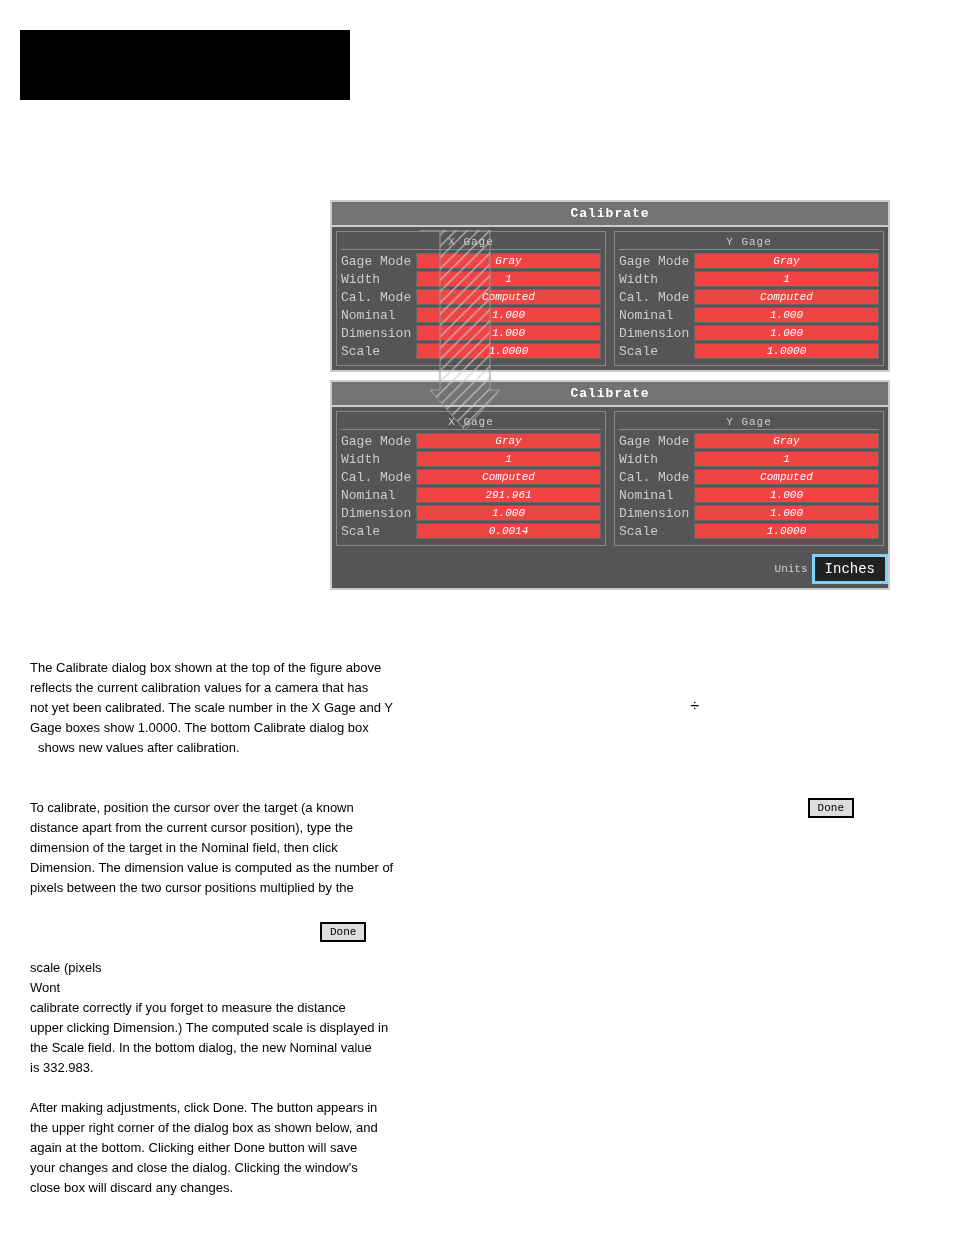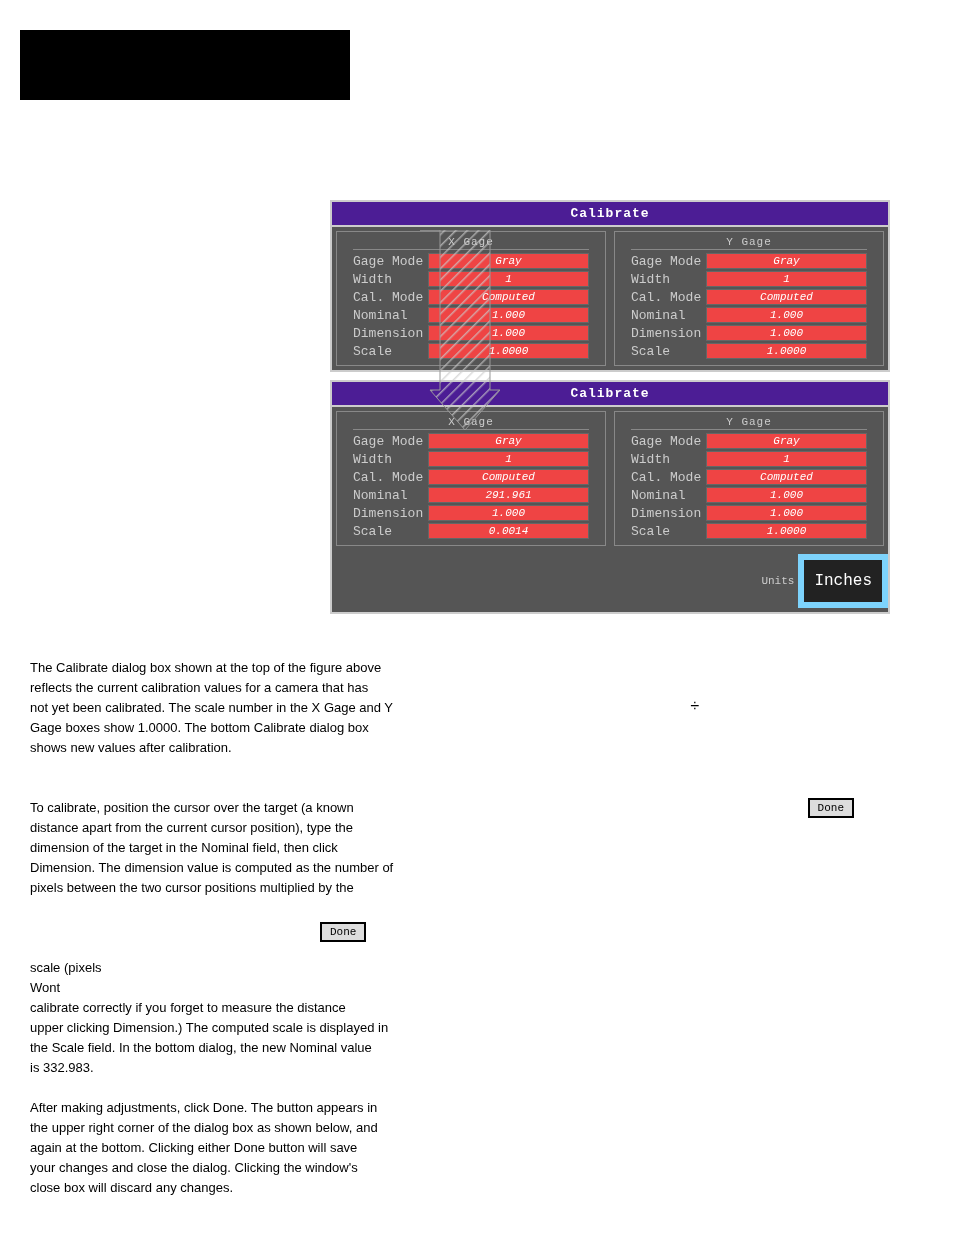--- a/index.html
+++ b/index.html
@@ -34,38 +34,38 @@
       background: #555555;
       border: 2px solid #cccccc;
       margin-bottom: 0;
     }
 
     .calibrate-panel + .calibrate-panel {
       margin-top: 4px;
     }
 
     .calibrate-title {
-      background: #4c1d95;
+      background: #737373;
       color: #ffffff;
       text-align: center;
       font-size: 13px;
       font-weight: bold;
       padding: 4px 0;
       letter-spacing: 1px;
       border-bottom: 2px solid #cccccc;
     }
 
     .gage-row {
       display: flex;
       flex-direction: row;
     }
 
     .gage-section {
       flex: 1;
-      padding: 4px 16px;
+      padding: 4px 4px;
       border: 1px solid #888888;
       margin: 4px;
     }
 
     .gage-header {
       color: #cccccc;
       font-size: 11px;
       border-bottom: 1px solid #888888;
       margin-bottom: 3px;
       padding-bottom: 1px;
@@ -107,23 +107,23 @@
     }
 
     .units-label {
       color: #cccccc;
       font-size: 11px;
     }
 
     .units-value {
       background: #222222;
       color: #ffffff;
-      font-size: 16px;
-      padding: 12px 10px;
-      border: 6px solid #7dd3fc;
+      font-size: 14px;
+      padding: 4px 10px;
+      border: 3px solid #7dd3fc;
     }
 
     
     .hatch-overlay {
       position: absolute;
       top: 230px;
       left: 410px;
       width: 90px;
       height: 200px;
       pointer-events: none;
@@ -160,21 +160,21 @@
       position: absolute;
       font-size: 13px;
       color: #000000;
       font-family: Arial, sans-serif;
     }
 
     .body-text-line1 { top: 660px; left: 30px; }
     .body-text-line2 { top: 680px; left: 30px; }
     .body-text-line3 { top: 700px; left: 30px; }
     .body-text-line4 { top: 720px; left: 30px; }
-    .body-text-line5 { top: 740px; left: 30px; }
+    .body-text-line5 { top: 740px; left: 38px; }
     .body-text-line7 { top: 800px; left: 30px; }
     .body-text-line8 { top: 820px; left: 30px; }
     .body-text-line9 { top: 840px; left: 30px; }
     .body-text-line10 { top: 860px; left: 30px; }
     .body-text-line11 { top: 880px; left: 30px; }
     .body-text-line12 { top: 960px; left: 30px; }
     .body-text-line13 { top: 980px; left: 30px; }
     .body-text-line14 { top: 1000px; left: 30px; }
     .body-text-line15 { top: 1020px; left: 30px; }
     .body-text-line16 { top: 1040px; left: 30px; }

